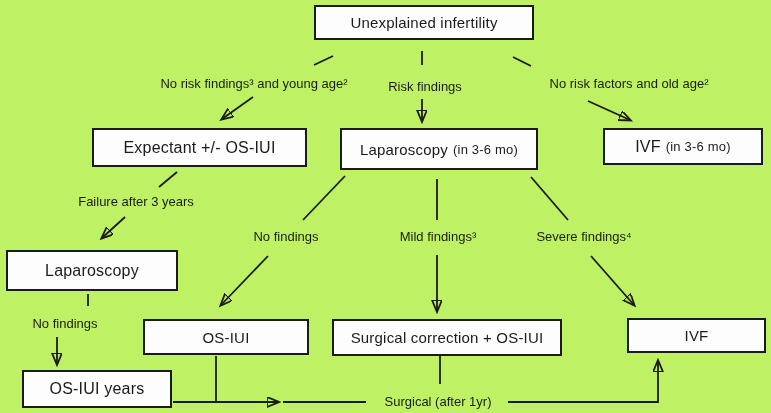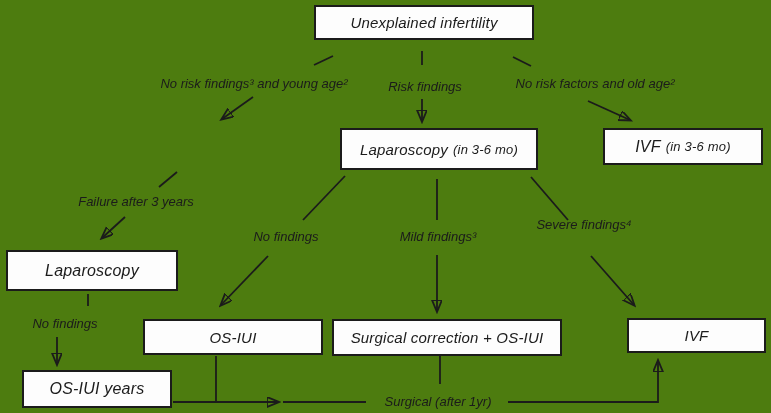--- a/index.html
+++ b/index.html
@@ -1,23 +1,22 @@
 <!DOCTYPE html>
 <html><head>
 <meta charset="utf-8">
 <style>
   html,body{margin:0;padding:0;background:#fff;}
   .canvas{
     position:relative;
     width:771px;height:413px;
-    background:#4d7c0f;
+    background:#bef264;
     font-family:"Liberation Sans","DejaVu Sans",sans-serif;
     color:#1b1b1b;
     overflow:hidden;
-    font-style:italic;
   }
   .node{
     position:absolute;
     box-sizing:border-box;
     border:2px solid #1b1b1b;
     background:#fdfdfd;
     display:flex;
     align-items:center;
     justify-content:center;
     text-align:center;
@@ -35,33 +34,33 @@
   }
   svg.wires{position:absolute;left:0;top:0;width:771px;height:413px;}
   svg.wires path{stroke:#1b1b1b;stroke-width:1.8;fill:none;}
 
   
   #n-unexplained      {left:314px;top:5px;  width:220px;height:35px;}
   #n-expectant        {left:92px; top:128px;width:215px;height:39px;font-size:16px;}
   #n-lap-mid          {left:340px;top:128px;width:198px;height:42px;}
   #n-ivf-top          {left:603px;top:128px;width:160px;height:37px;font-size:16px;}
   #n-lap-left         {left:6px;  top:250px;width:172px;height:41px;font-size:16px;}
-  #n-os-iui           {left:143px;top:319px;width:180px;height:36px;text-align:center;}
+  #n-os-iui           {left:143px;top:319px;width:166px;height:36px;text-align:center;}
   #n-surgical         {left:332px;top:319px;width:230px;height:37px;}
   #n-ivf-bottom       {left:627px;top:318px;width:139px;height:35px;}
   #n-os-iui-again     {left:22px; top:370px;width:150px;height:38px;font-size:16px;}
 
   
   #l-no-risk-young {left:254px;top:76px;}
   #l-risk-factors  {left:425px;top:79px;}
-  #l-no-risk-old   {left:595px;top:76px;}
+  #l-no-risk-old   {left:629px;top:76px;}
   #l-failure-3yr   {left:136px;top:194px;text-align:center;}
   #l-no-find-mid   {left:286px;top:229px;}
   #l-mild-find     {left:438px;top:229px;}
-  #l-severe-find   {left:584px;top:217px;}
+  #l-severe-find   {left:584px;top:229px;}
   #l-no-find-left  {left:65px; top:316px;}
   #l-failure-1yr   {left:438px;top:394px;}
 </style>
 </head>
 <body>
 
 <div class="canvas">
 
   <svg class="wires" viewBox="0 0 771 413" xmlns="http://www.w3.org/2000/svg">
     <defs>
@@ -111,20 +110,23 @@
       <path d="M173,402 L278,402" marker-end="url(#arr)"></path>
       <path d="M283,402 L366,402"></path>
       <path d="M508,402 L658,402 L658,361" marker-end="url(#arr)"></path>
     </g>
   </svg>
 
   <div class="node" id="n-unexplained">
     <span>Unexplained infertility</span>
   </div>
 
+  <div class="node" id="n-expectant">
+    <span>Expectant +/- OS-IUI</span>
+  </div>
 
   <div class="node" id="n-lap-mid">
     <span>Laparoscopy</span>
     <span class="note">(in 3-6 mo)</span>
   </div>
 
   <div class="node" id="n-ivf-top">
     <span>IVF</span>
     <span class="note">(in 3-6 mo)</span>
   </div>

